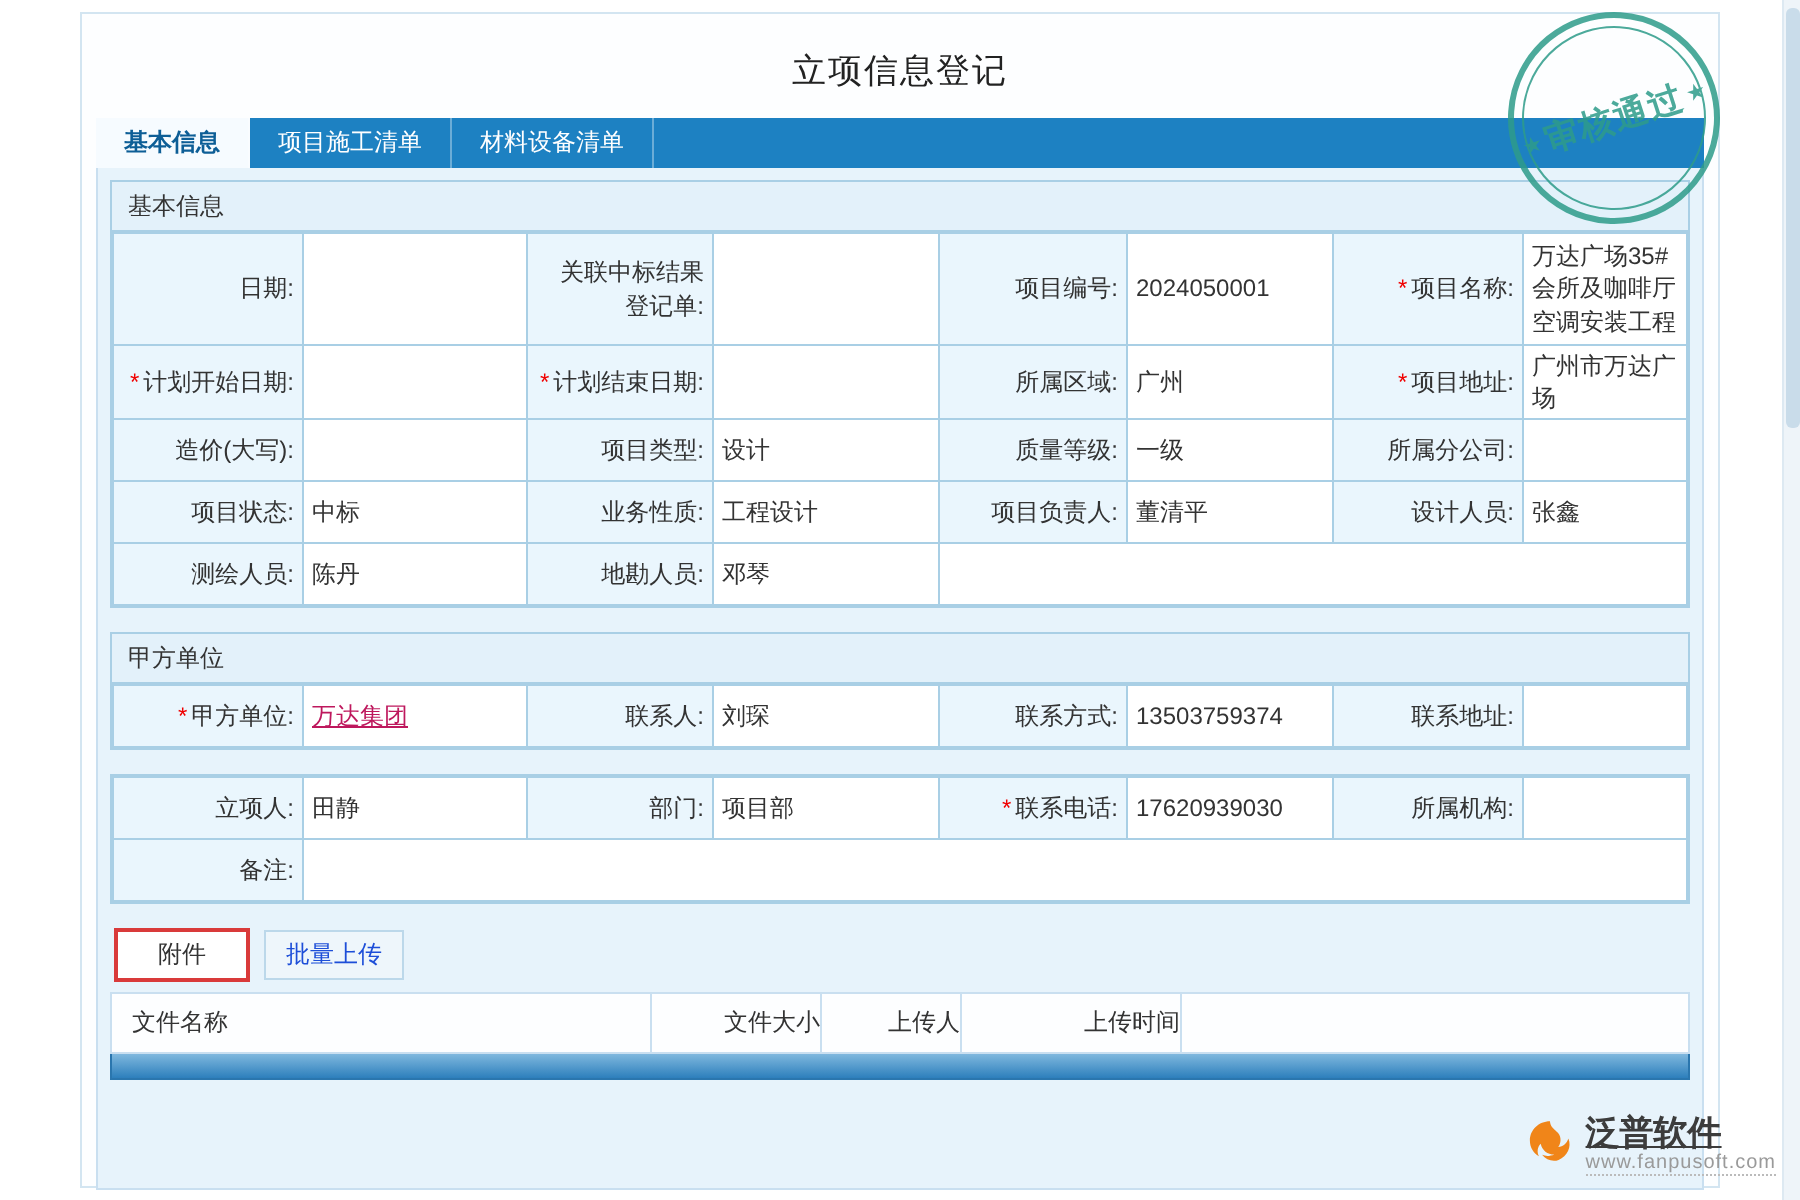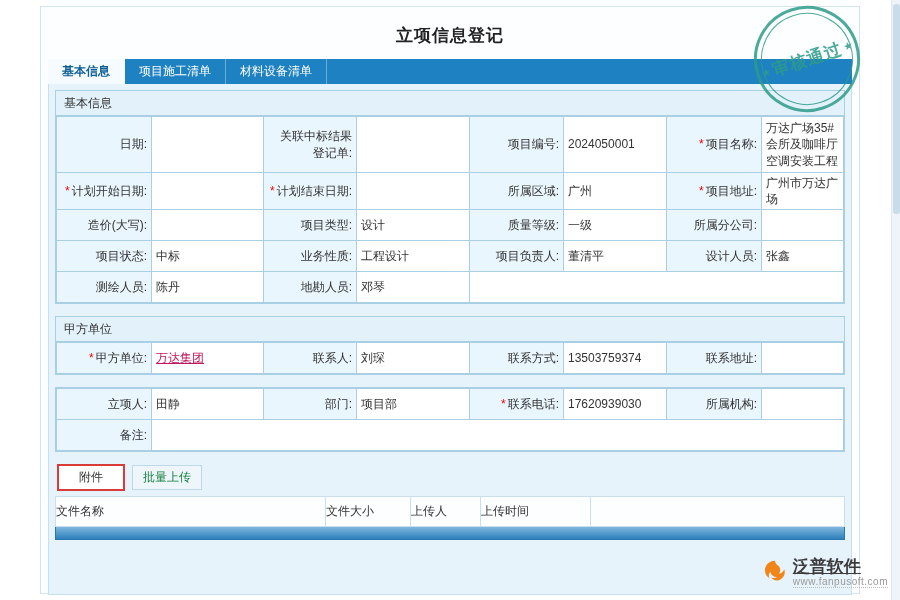--- a/index.html
+++ b/index.html
@@ -9,21 +9,21 @@
     font-family: "Liberation Sans", sans-serif; font-size: 12px;
   }
   .wrapper { position: relative; width: 900px; height: 600px; }
 
   .container {
     position: absolute; left: 40px; top: 6px; width: 820px; height: 588px;
     background: #fdfeff; border: 1px solid #d3e5f1; padding-top: 18px;
   }
 
   .page-title {
-    text-align: center; font-size: 17px; font-weight: bold; color: #222;
+    text-align: center; font-size: 17px; font-weight: normal; color: #222;
     height: 22px; line-height: 22px; margin-bottom: 12px; letter-spacing: 1px;
   }
 
   
   .tabbar {
     margin: 0 7px; height: 25px; background: #1d81c2; display: flex; align-items: stretch;
   }
   .tab {
     padding: 0 14px; line-height: 25px; color: #fff; cursor: pointer;
     border-right: 1px solid rgba(255,255,255,.35); white-space: nowrap;
@@ -53,29 +53,29 @@
   .req { color: #f00000; margin-right: 2px; }
   a.link { color: #be185d; text-decoration: underline; cursor: pointer; }
 
   
   .attach-bar { margin: 12px 0 5px 2px; display: flex; align-items: center; }
   .btn-attach {
     font-family: inherit; font-size: 12px; color: #333; background: #fff;
     border: 2px solid #d93a3a; padding: 3px 20px; cursor: pointer;
   }
   .btn-batch {
-    font-family: Liberation Mono, monospace; font-size: 12px; color: #15803d; background: #eef6fb;
+    font-family: Liberation Mono, monospace; font-size: 12px; color: #1d4ed8; background: #eef6fb;
     border: 1px solid #bcd8ea; padding: 3px 10px; margin-left: 7px; cursor: pointer;
   }
   table.file-table { width: 100%; border-collapse: collapse; table-layout: fixed; background: #fff; }
   table.file-table th {
     border: 1px solid #c9dff0; height: 30px; font-weight: normal; color: #333;
-    text-align: left; background: #fdfeff;
-  }
-  table.file-table th.first { text-align: left; }
+    text-align: right; background: #fdfeff;
+  }
+  table.file-table th.first { text-align: left; padding-left: 10px; }
   .blue-bar {
     height: 13px; width: 100%;
     background: linear-gradient(180deg, #7fb8de 0%, #2d7fbc 100%);
     border: 1px solid #2a76ae; border-top: none;
   }
 
   
   .stamp {
     position: absolute; right: 40px; top: 6px; width: 106px; height: 106px;
     transform: rotate(-18deg); opacity: .85; pointer-events: none; z-index: 5;

